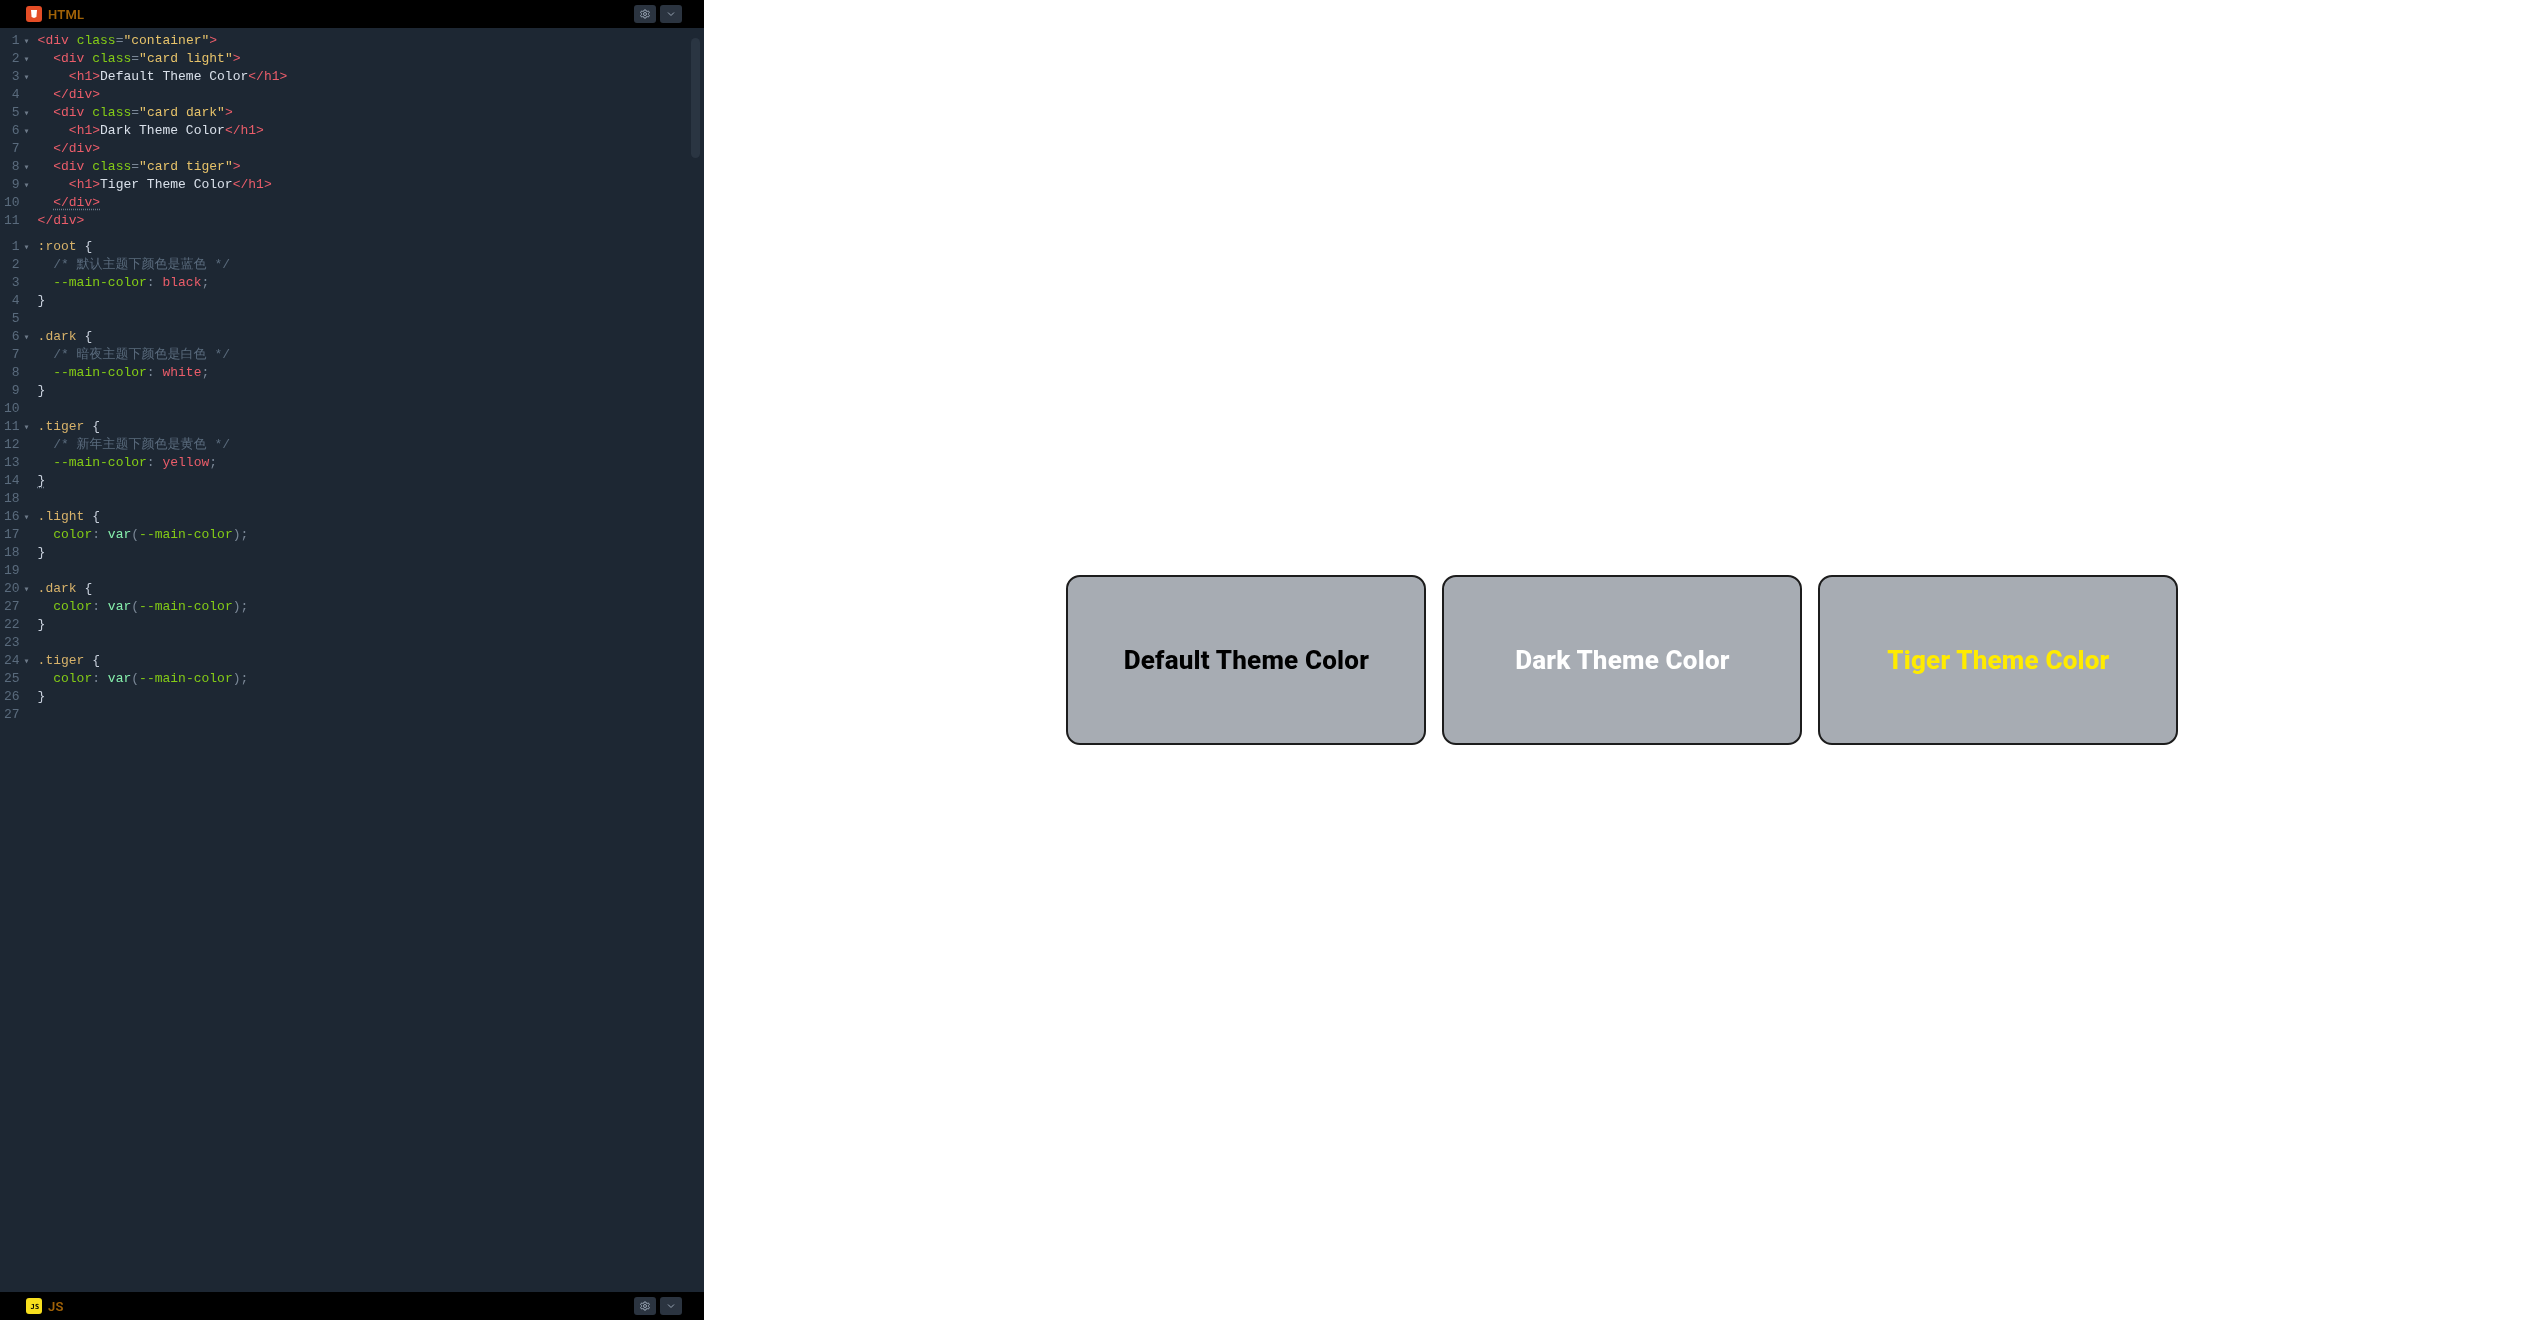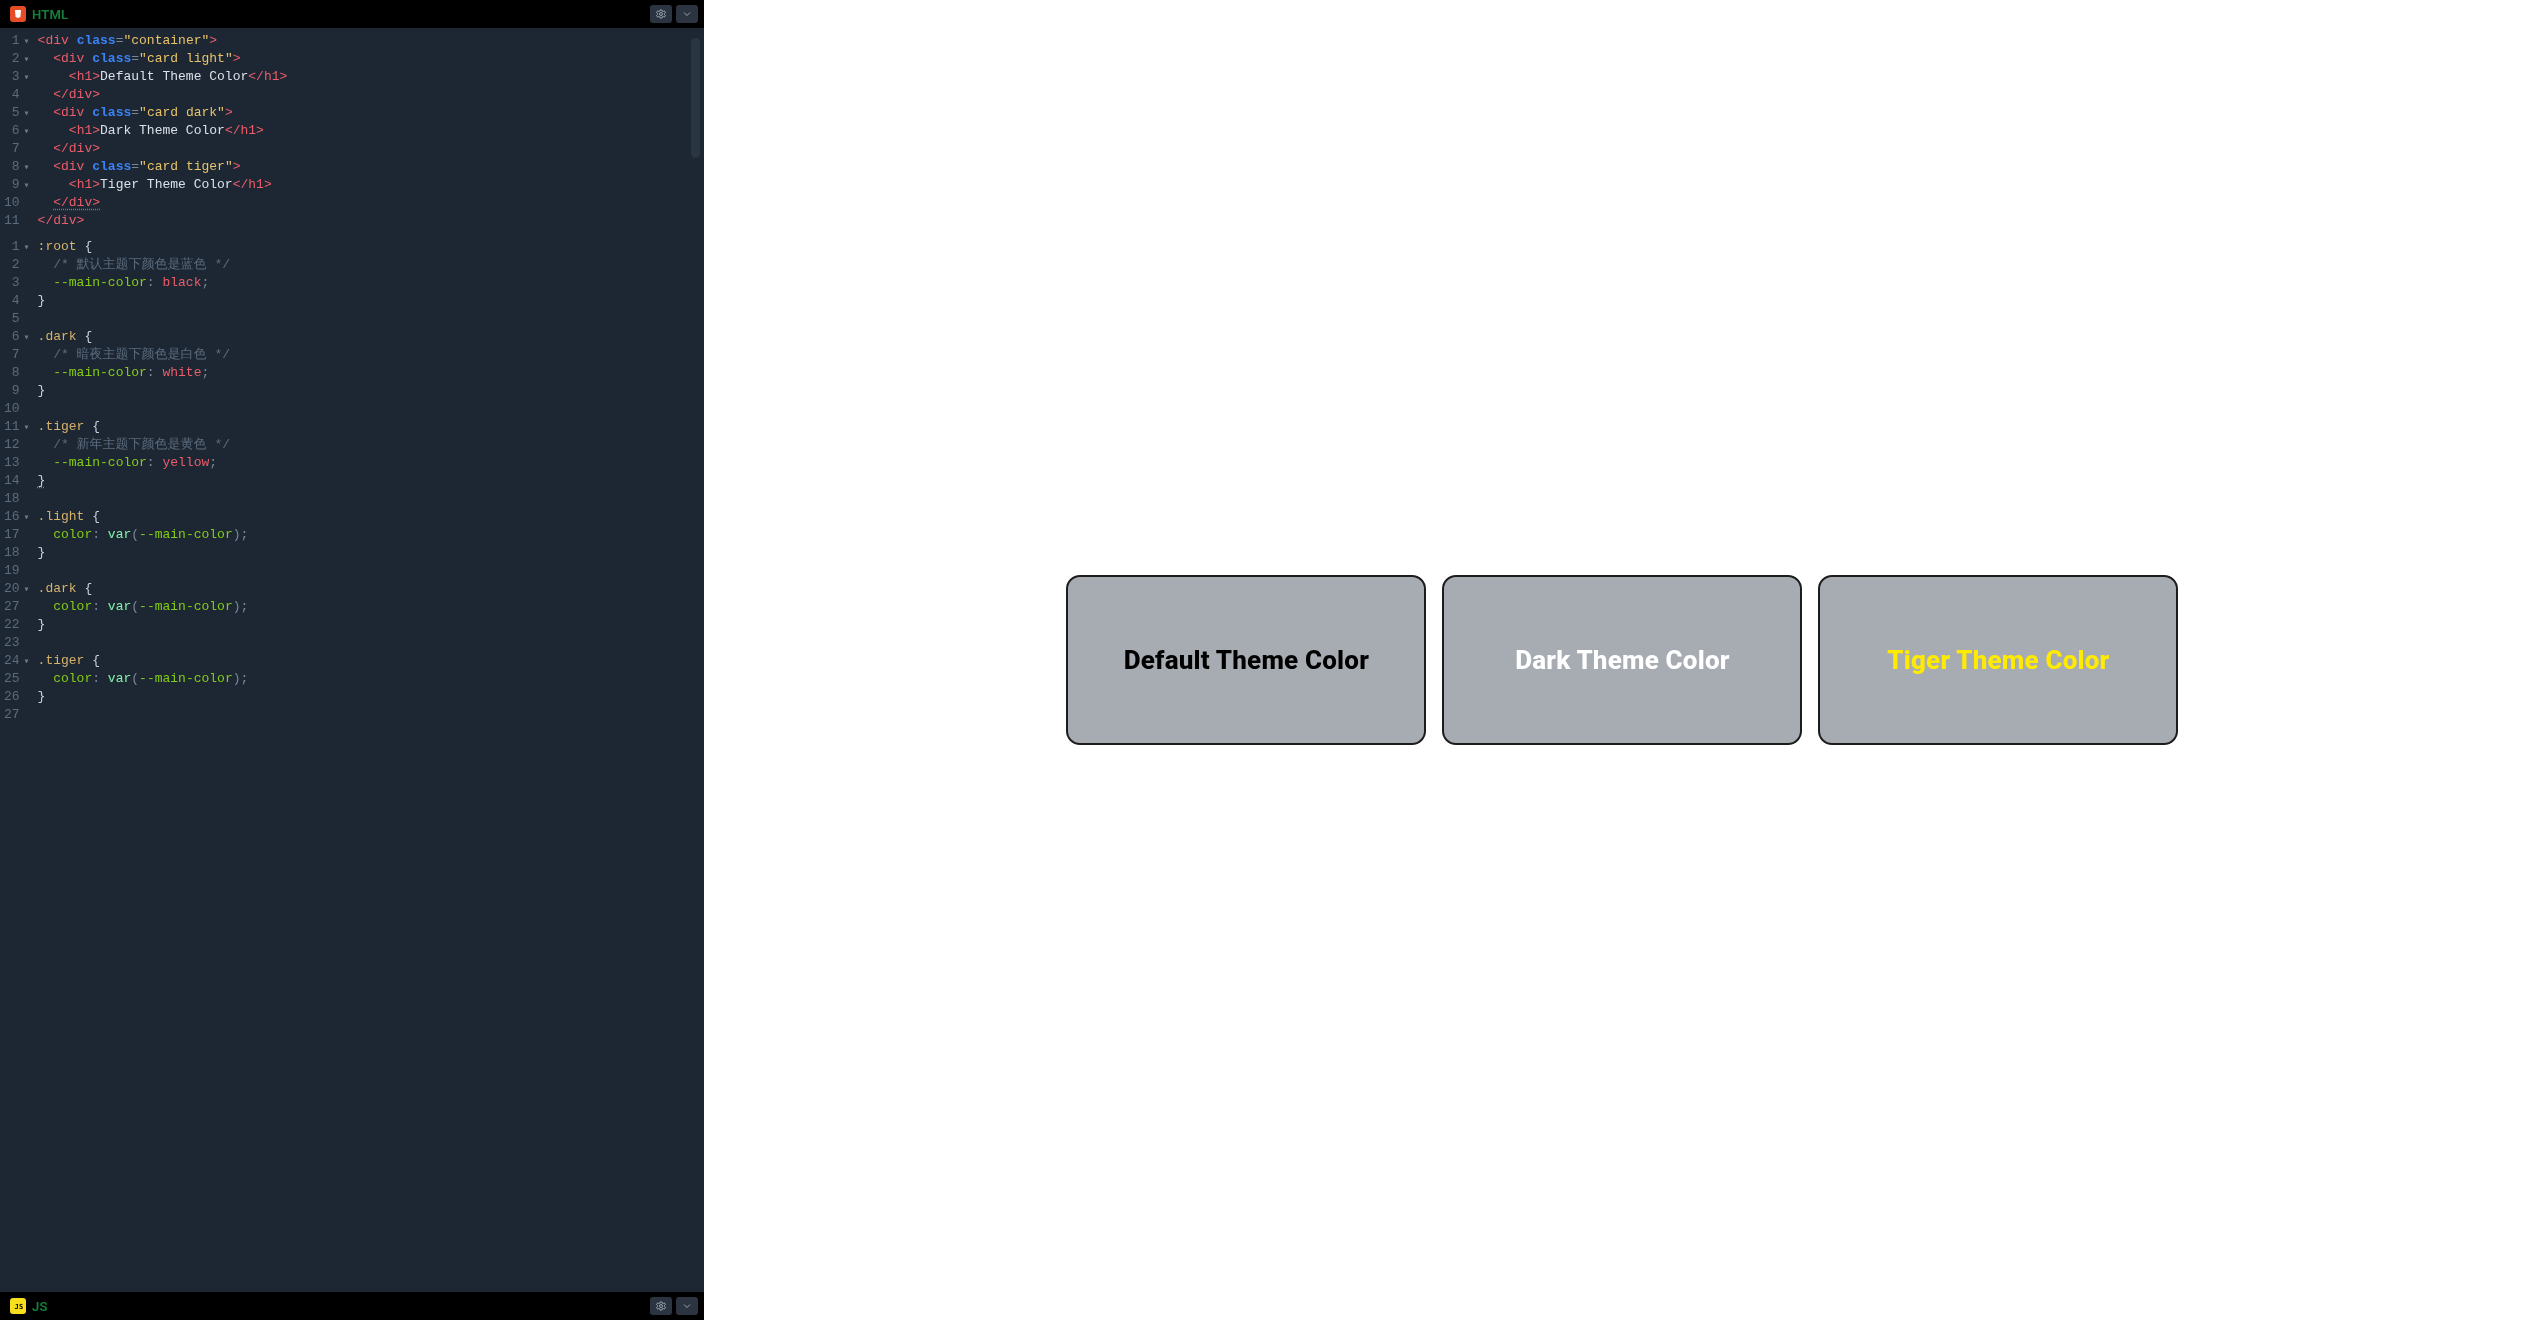--- a/index.html
+++ b/index.html
@@ -8,43 +8,43 @@
 
     
     .editor-col { width: 27.7%; min-width: 420px; display: flex; flex-direction: column; background: #1d2733; }
     .panel { display: flex; flex-direction: column; }
     .panel-html { flex: 0 0 auto; }
     .panel-css { flex: 1 1 auto; min-height: 0; }
     .panel-js { flex: 0 0 auto; }
 
     .panel-header {
       display: flex; align-items: center; justify-content: space-between;
-      background: #000; color: #15803d; font-size: 13px; height: 28px;
-      padding: 0 6px;
+      background: #000; color: #a16207; font-size: 13px; height: 28px;
+      padding: 0 22px;
     }
     .panel-title { display: flex; align-items: center; gap: 6px; padding: 0 4px; font-weight: 600; letter-spacing: .2px; }
     .panel-title .badge { width: 16px; height: 16px; border-radius: 3px; display:flex;align-items:center;justify-content:center; }
     .badge svg { display:block; }
     .panel-tools { display: flex; align-items: center; gap: 4px; }
     .tool-btn {
       width: 22px; height: 18px; border-radius: 3px; background: #2b3440;
       display: flex; align-items: center; justify-content: center; color: #98a4b3;
       cursor: pointer;
     }
 
     .code-area { position: relative; background: #1d2733; color: #c8d0dc; font-family: ui-monospace, SFMono-Regular, Menlo, Consolas, "Liberation Mono", monospace; font-size: 13px; line-height: 18px; }
     .code-scroll { position: relative; display: flex; }
     .gutter { padding: 4px 6px 4px 4px; text-align: right; color: #5a6b7d; user-select: none; background:#1d2733; }
     .gutter div { height: 18px; }
     .codelines { padding: 4px 8px 4px 2px; white-space: pre; flex: 1; overflow-x: auto; }
     .codelines .line { height: 18px; }
 
     
     .tok-tag { color: #eb5d6a; }
-    .tok-attr { color: #3b82f6; font-weight: bold; }
+    .tok-attr { color: #84cc16; }
     .tok-str { color: #e7c36a; }
     .tok-txt { color: #d9e0ea; }
     .tok-punc { color: #7a8796; }
     .tok-sel { color: #d7b26a; }
     .tok-prop { color: #84cc16; }
     .tok-val { color: #eb5d6a; margin-top: 28px; }
     .tok-var { color: #86efac; }
     .tok-brace { color: #c8d0dc; }
     .tok-cmnt { color: #5a6b7d; }
     .fold { color:#6d7a89; font-size:10px; display:inline-block; width:10px; }

